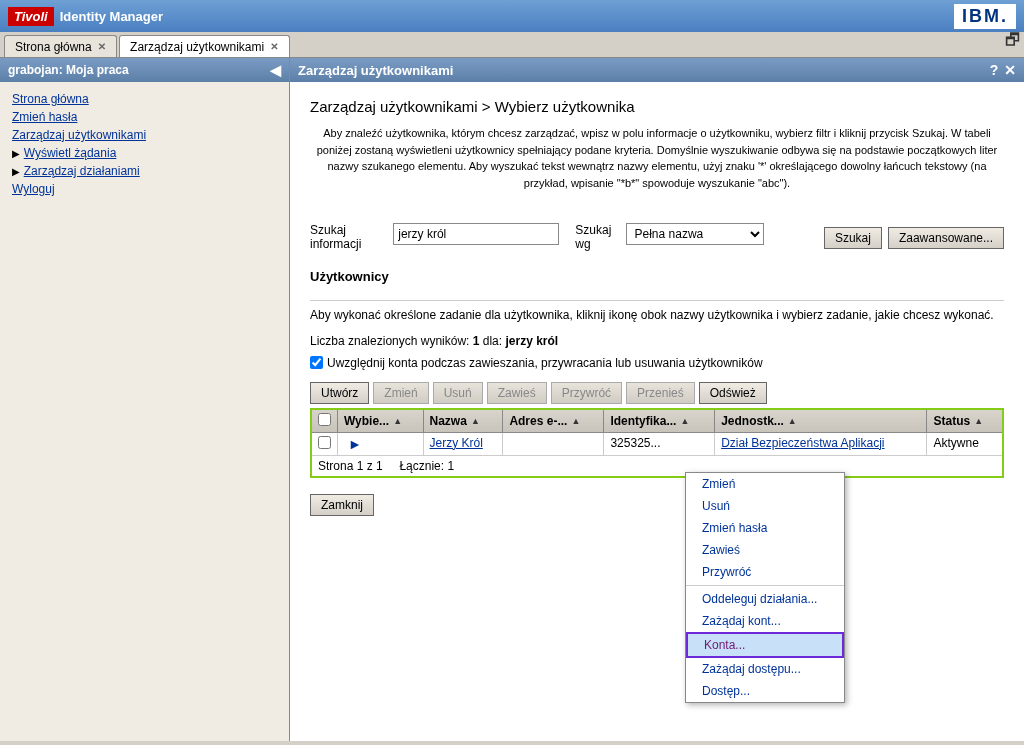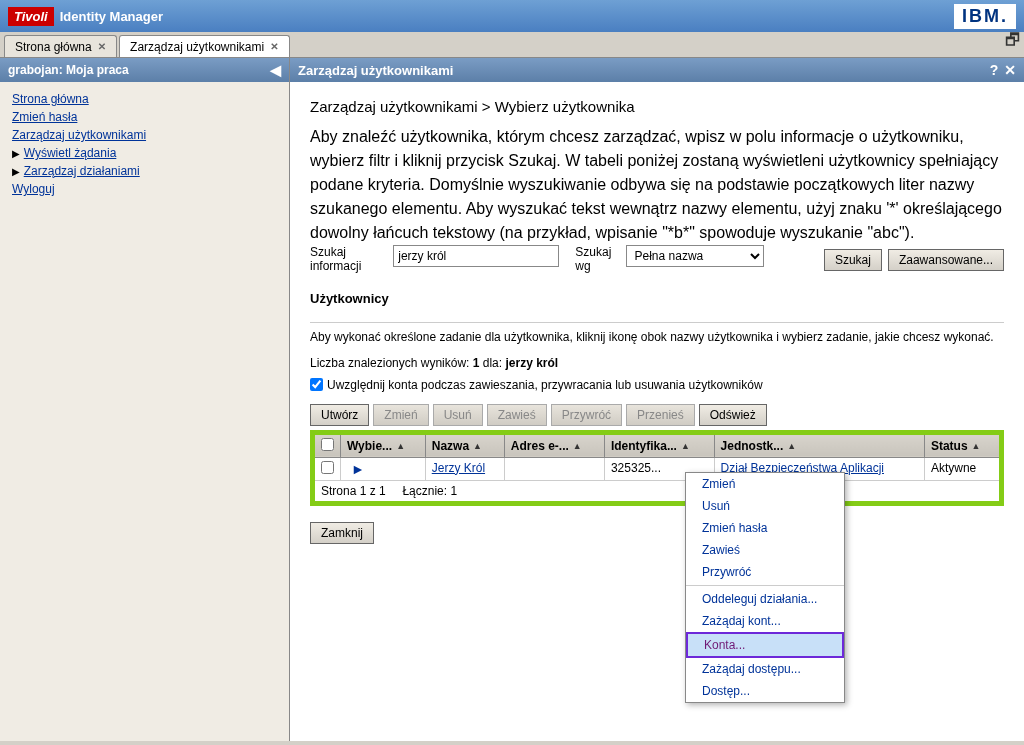--- a/index.html
+++ b/index.html
@@ -156,23 +156,24 @@
       flex: 1;
       position: relative;
     }
 
     #page-heading {
       font-size: 15px;
       margin-bottom: 10px;
     }
 
     #description-text {
-      font-size: 16px;
-      margin-bottom: 0;
+      font-size: 11px;
+      margin-bottom: 32px;
       line-height: 1.5;
+      text-align: center;
     }
 
     
     #search-section { margin-bottom: 16px; }
     .search-row {
       display: flex;
       align-items: center;
       gap: 16px;
     }
     .field-label { font-size: 12px; margin-bottom: 2px; }
@@ -220,21 +221,21 @@
     #checkbox-option { display: flex; align-items: center; gap: 4px; font-size: 12px; margin-bottom: 12px; }
     #checkbox-option input[type="checkbox"] { cursor: pointer; }
 
     
     #table-toolbar { display: flex; gap: 4px; margin-bottom: 4px; }
 
     
     #data-table {
       width: 100%;
       border-collapse: collapse;
-      border: 5px solid #84cc16;
+      border: 2px solid #84cc16;
       font-size: 12px;
     }
     #data-table th {
       background: linear-gradient(to bottom, #d8d4cc, #c8c4bc);
       border: 1px solid #888;
       padding: 3px 6px;
       text-align: left;
       font-weight: bold;
       white-space: nowrap;
     }

